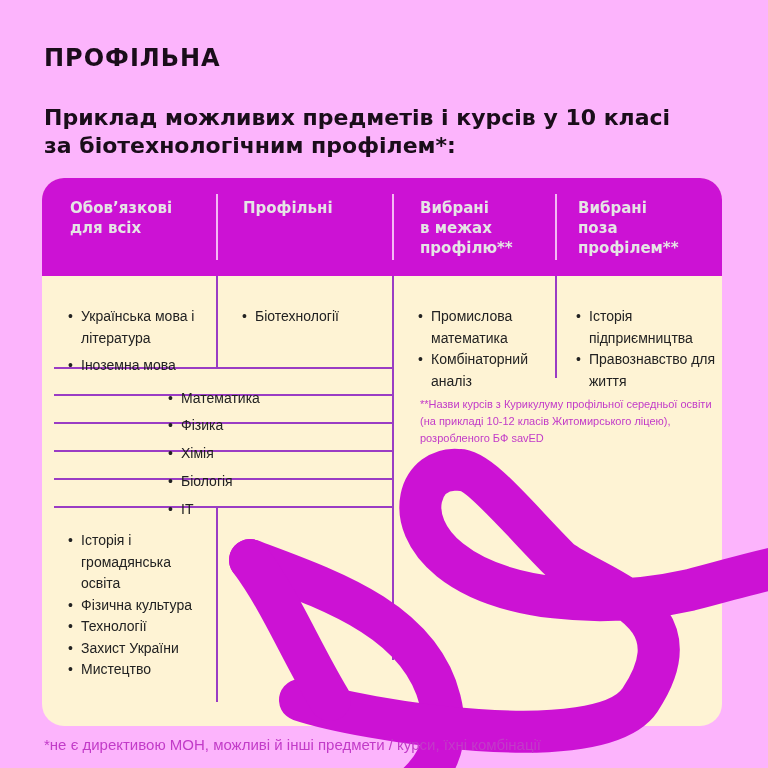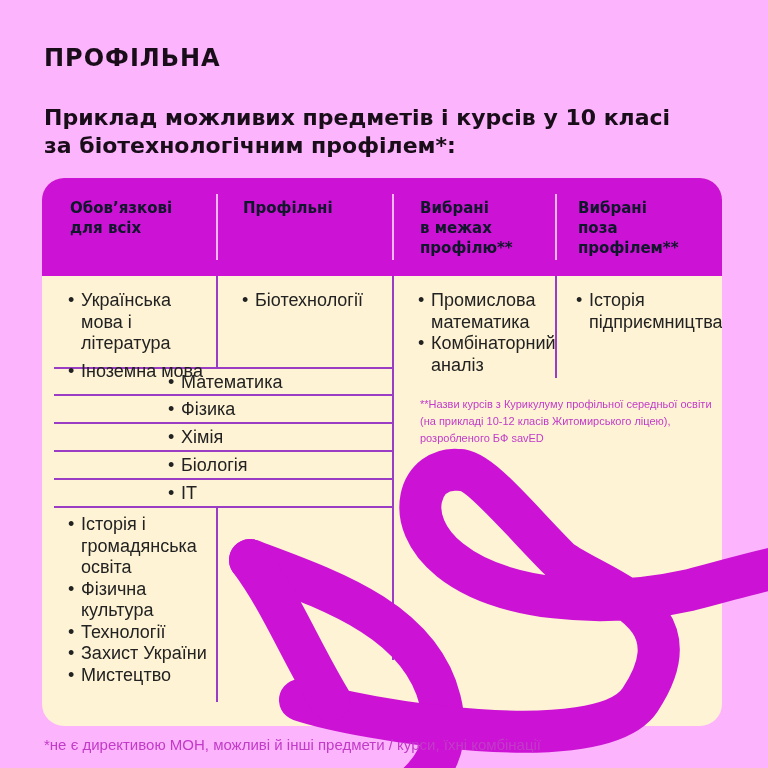--- a/index.html
+++ b/index.html
@@ -23,29 +23,29 @@
     position:absolute; left:42px; top:178px; width:680px; height:548px;
     background:#fef3d4; border-radius:22px; overflow:hidden;
   }
   .head {
     position:absolute; left:0; top:0; width:680px; height:98px;
     background:#cc12d4;
   }
   .head-col {
     position:absolute; top:20px;
     font-family:"DejaVu Sans", sans-serif; font-weight:bold;
-    font-size:15px; line-height:20px; color:#0f172a;
+    font-size:15px; line-height:20px; color:#e5e5e5;
   }
   .head-sep { position:absolute; top:16px; width:2px; height:66px; background:#f4b8f4; }
   .vline { position:absolute; width:2px; background:#9a3cc4; }
   .hline { position:absolute; height:2px; background:#9a3cc4; }
   .cell {
     position:absolute;
     font-family:"Liberation Sans", sans-serif;
-    font-size:18px; line-height:21.5px; color:#222;
+    font-size:14px; line-height:21.5px; color:#222;margin-top:16px;
   }
   .cell ul { list-style:none; margin:0; padding:0; }
   .cell li { position:relative; padding-left:13px; }
   .cell li::before {
     content:"•"; position:absolute; left:0; top:0;
   }
   .note {
     position:absolute; left:378px; top:218px; width:295px;
     font-family:"Liberation Sans", sans-serif;
     font-size:11px; line-height:17px; color:#c23bc8;
@@ -118,20 +118,21 @@
   <div class="cell" style="left:376px; top:112px; width:128px;">
     <ul>
       <li>Промислова математика</li>
       <li>Комбінаторний аналіз</li>
     </ul>
   </div>
 
   <div class="cell" style="left:534px; top:112px; width:140px;">
     <ul>
       <li>Історія підприємництва</li>
+      <li>Правознавство для життя</li>
     </ul>
   </div>
 
   <div class="cell" style="left:126px; top:194px;">
       <ul>
         <li>Математика</li>
       </ul>
     </div>
   <div class="cell" style="left:126px; top:221px;">
       <ul>

